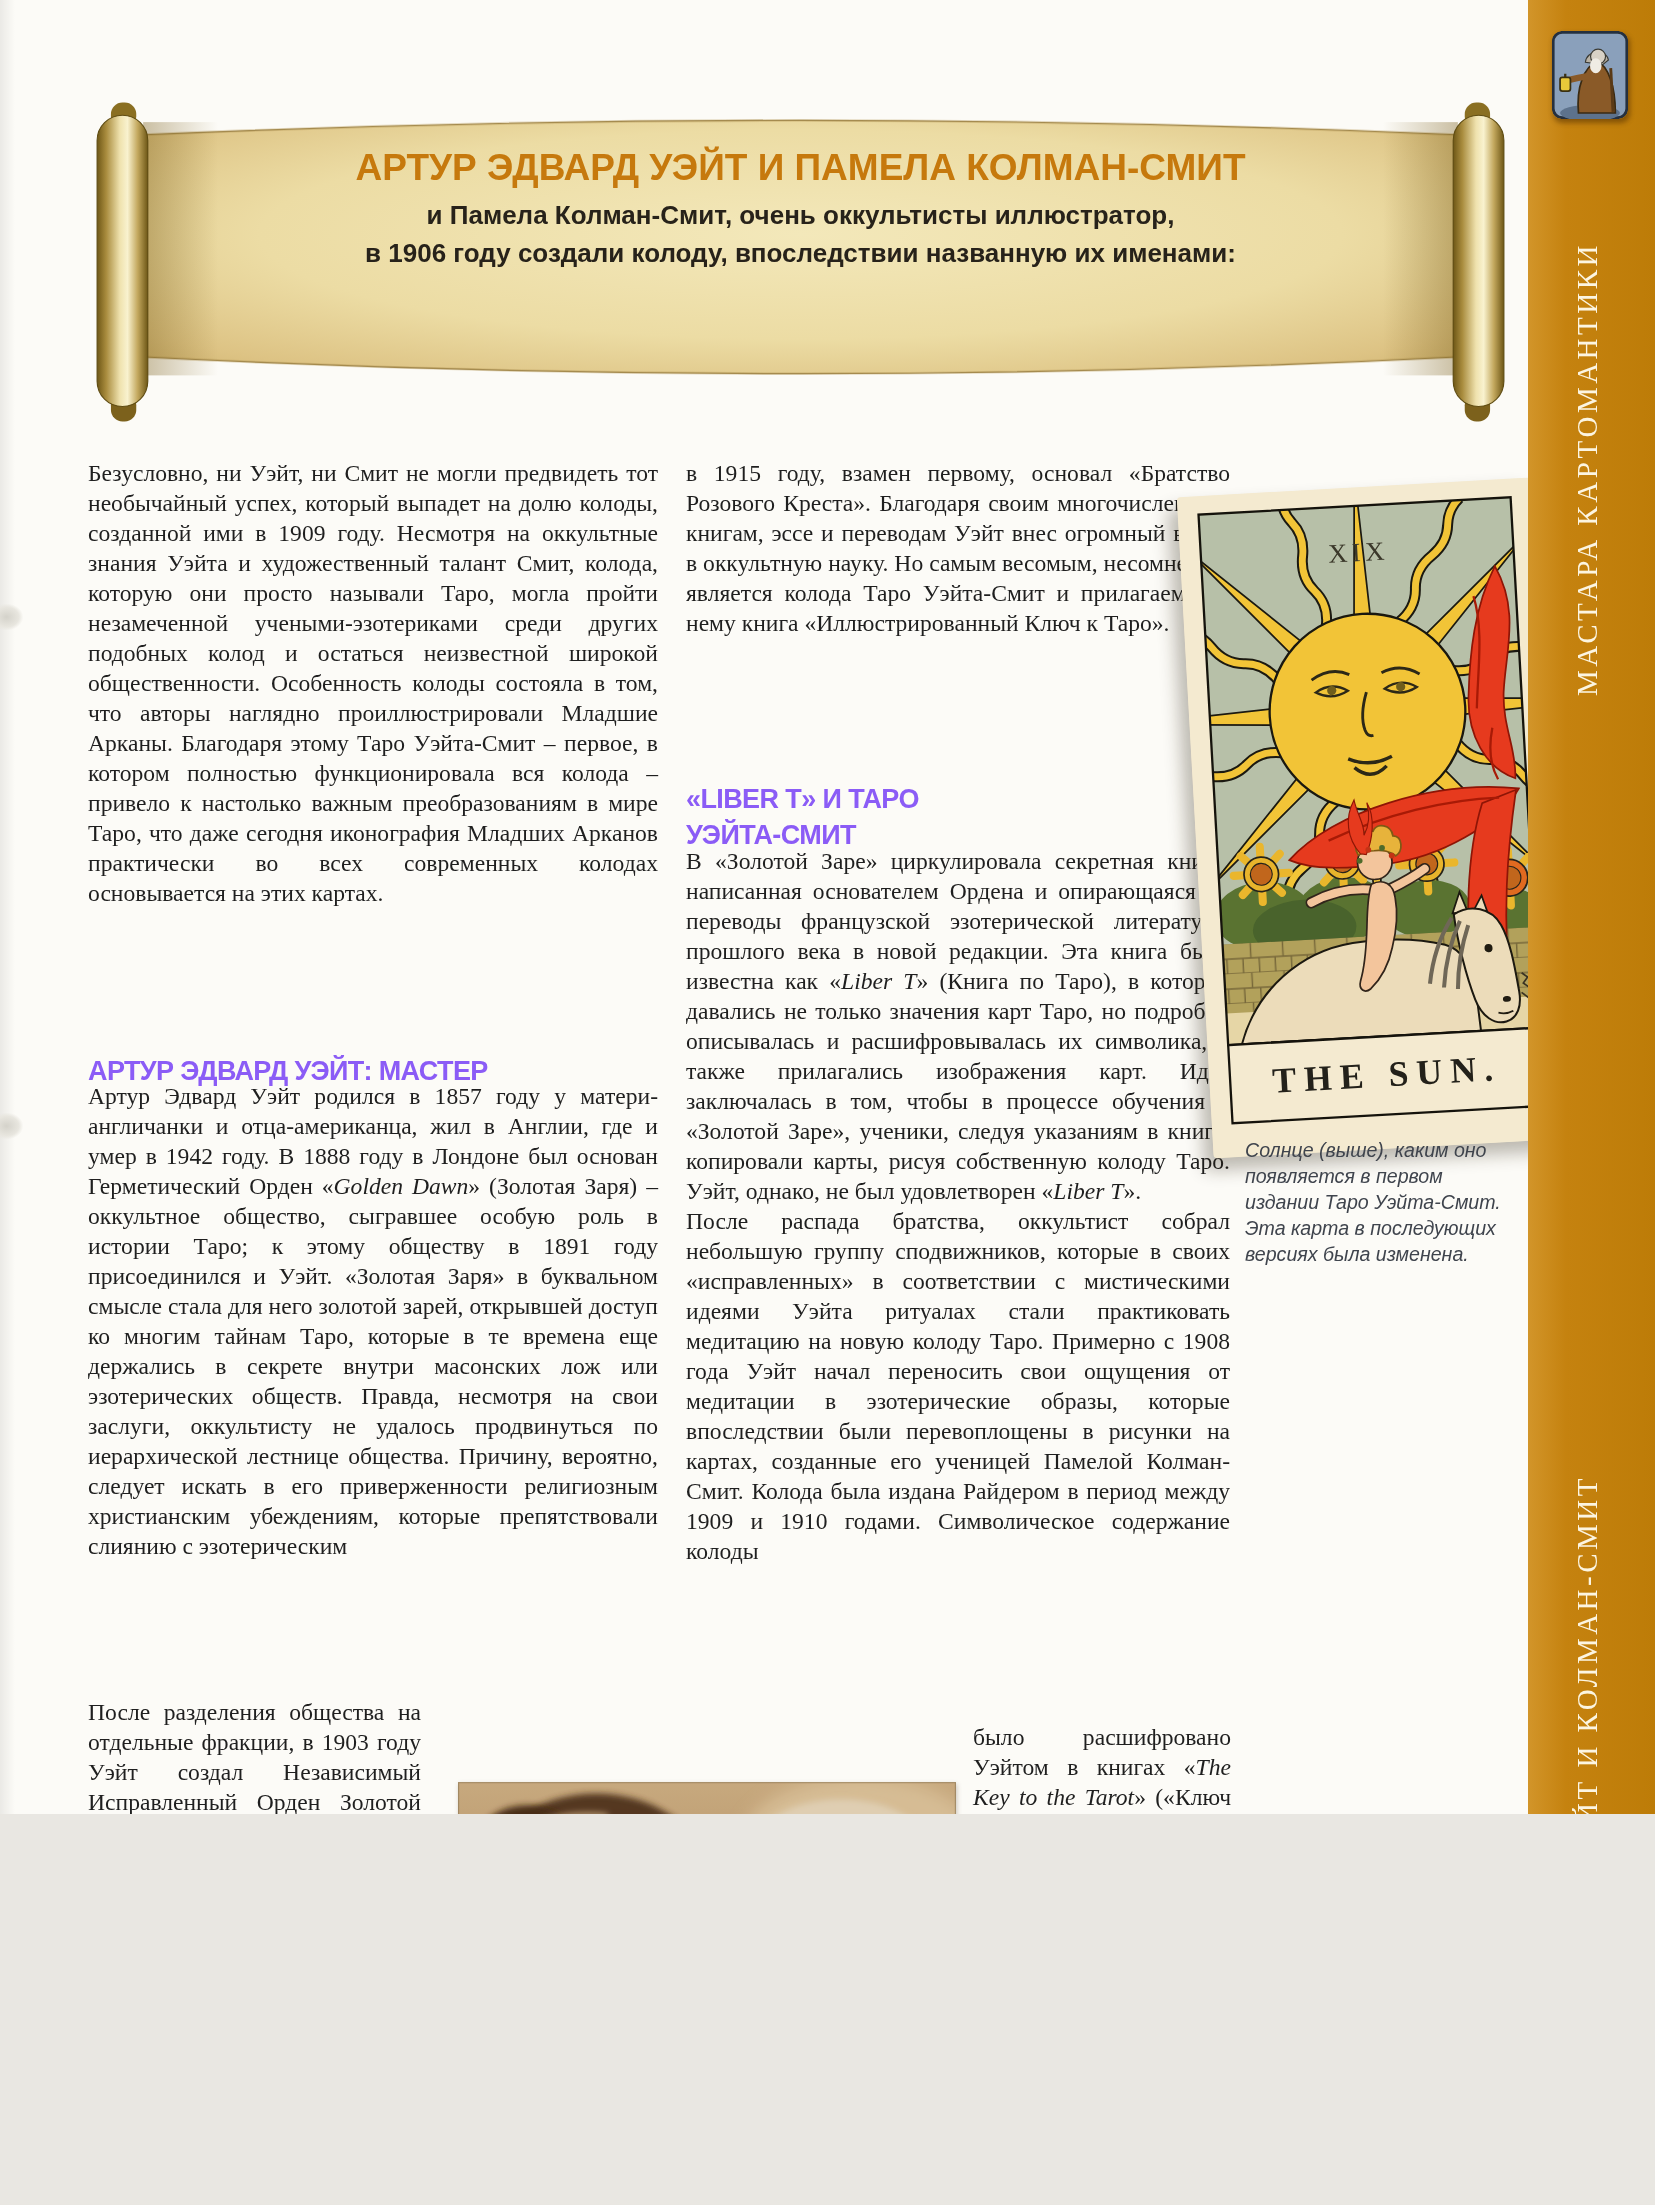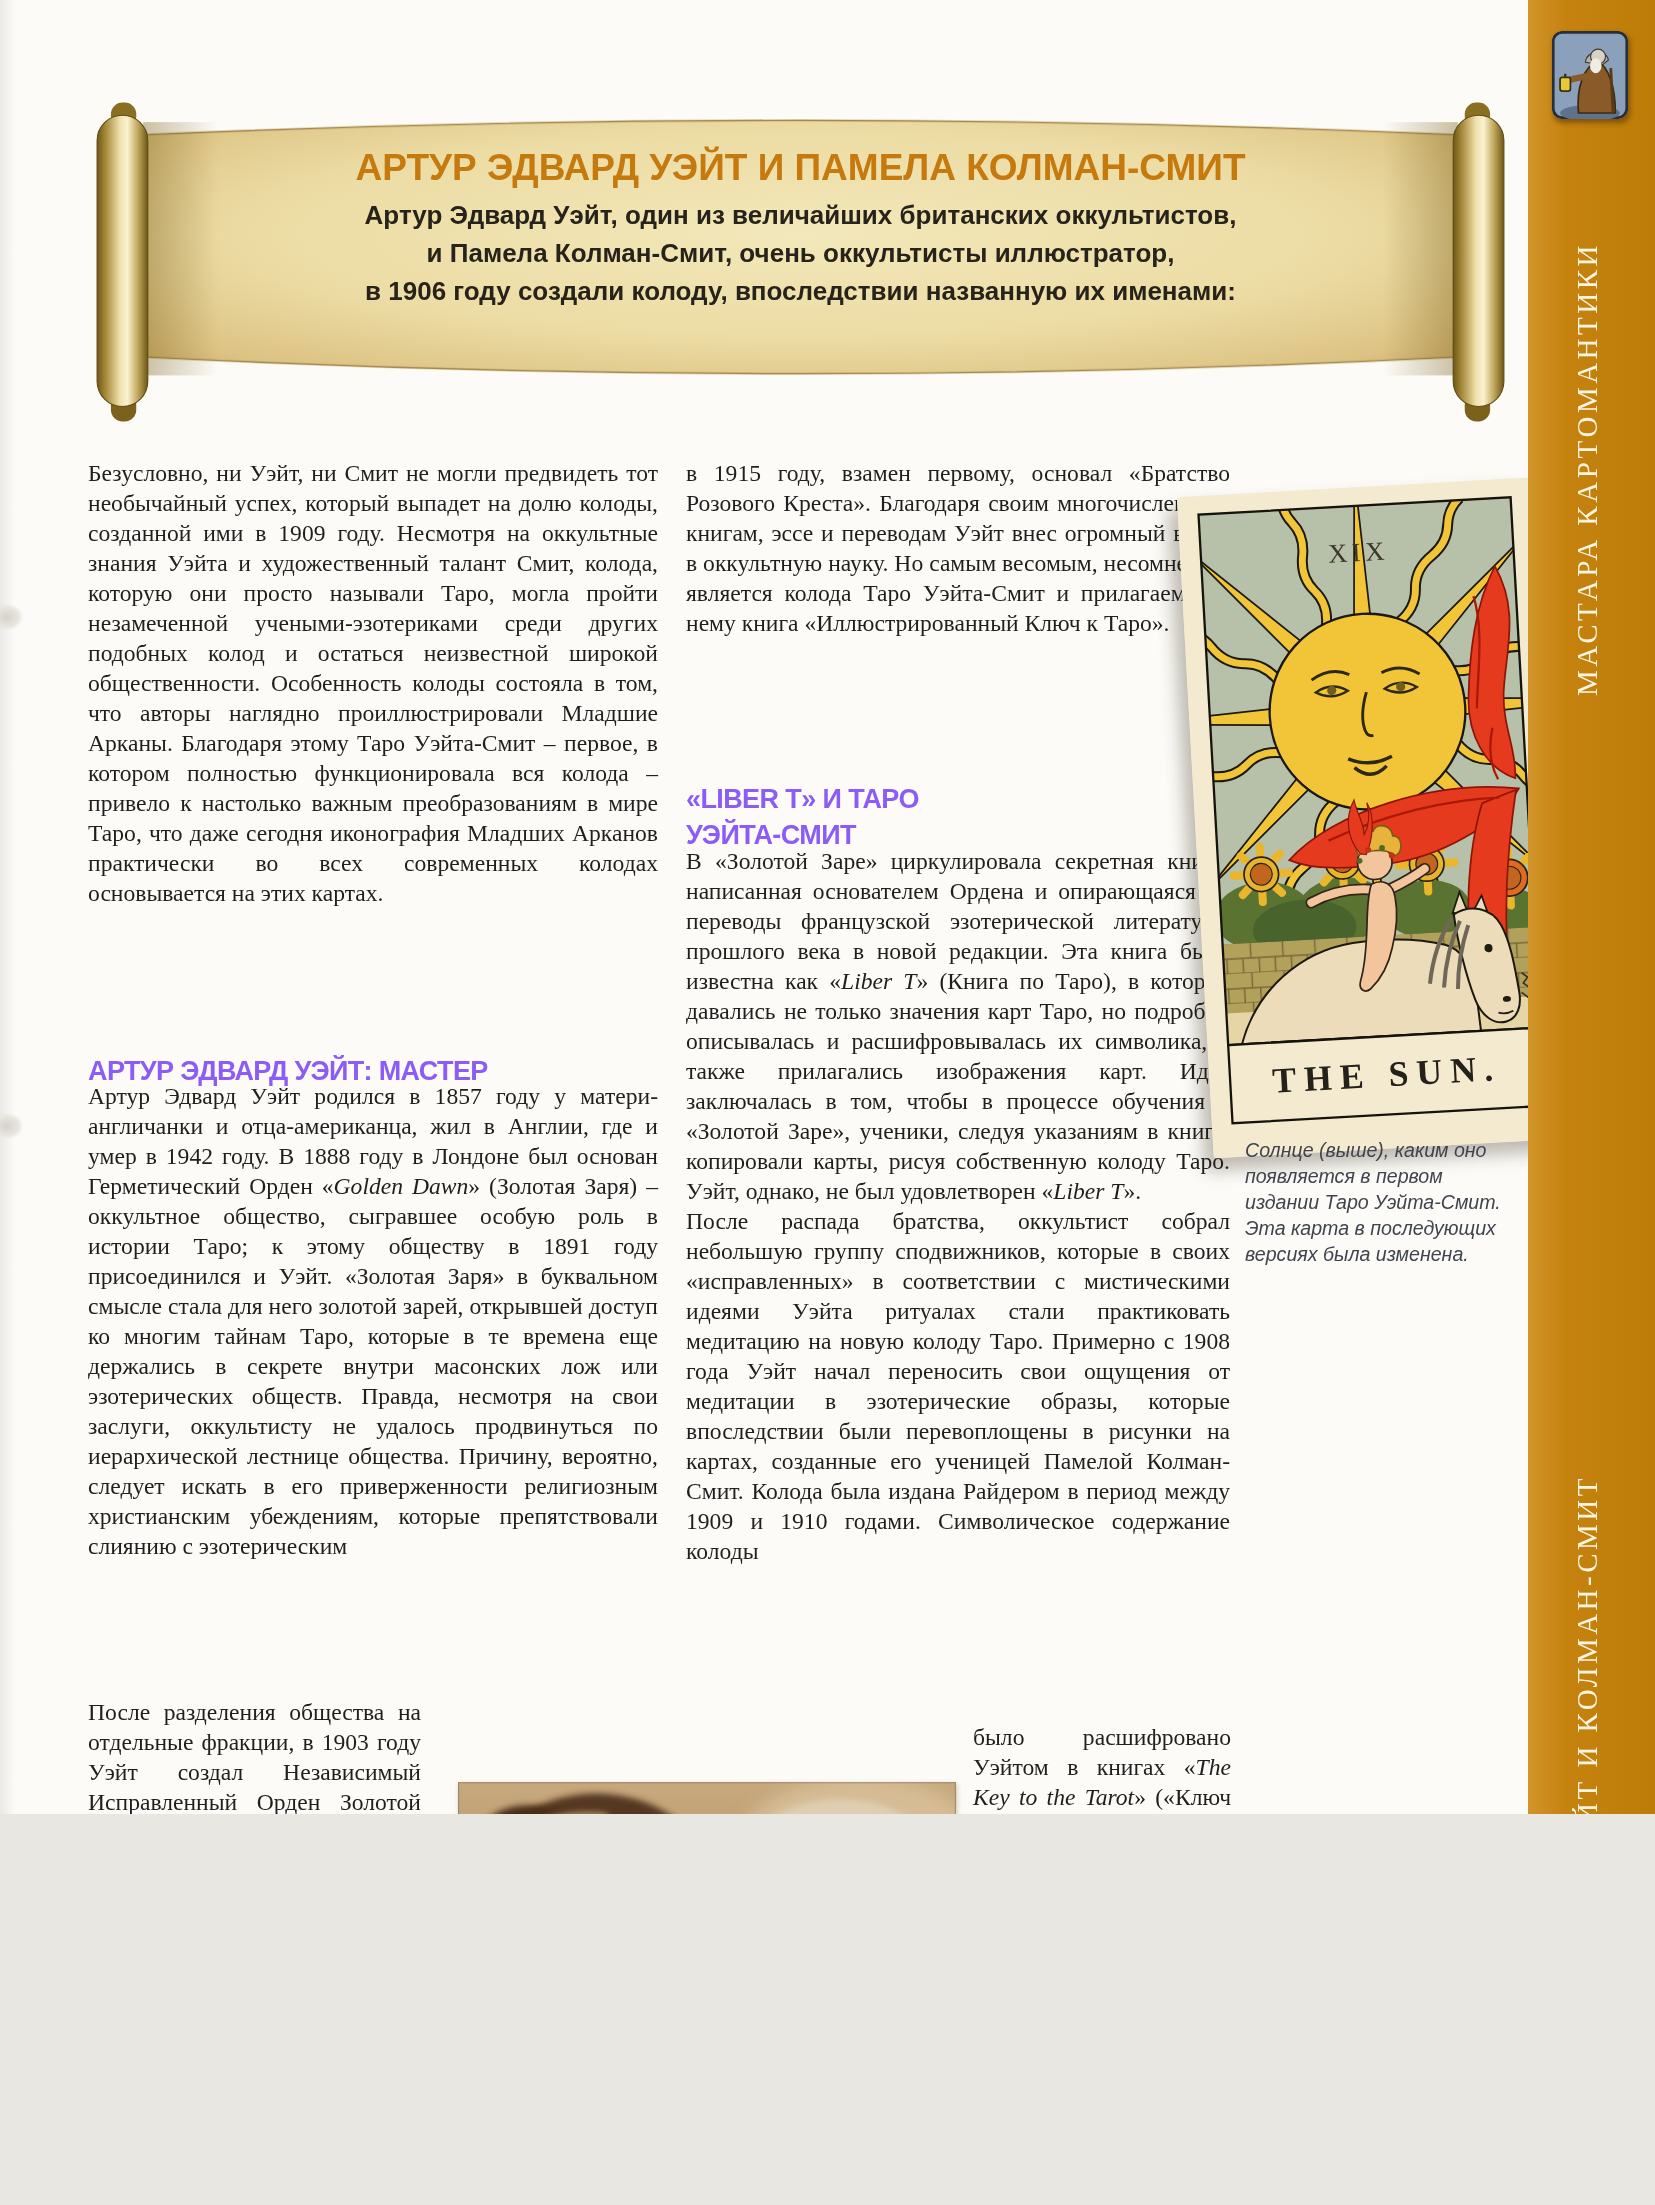--- a/index.html
+++ b/index.html
@@ -94,21 +94,20 @@
         <rect x="28" y="28" width="88" height="506" rx="44" fill="url(#rollGrad)" stroke="#5f4c12" stroke-width="2"></rect>
       </g>
       <g>
         <rect x="2404" y="6" width="44" height="44" rx="20" fill="#8a6f22"></rect>
         <rect x="2404" y="512" width="44" height="48" rx="20" fill="#7c611c"></rect>
         <rect x="2384" y="28" width="88" height="506" rx="44" fill="url(#rollGrad)" stroke="#5f4c12" stroke-width="2"></rect>
       </g>
     </svg>
     <h1 class="banner-title">АРТУР ЭДВАРД УЭЙТ И ПАМЕЛА КОЛМАН-СМИТ</h1>
     <div class="banner-sub">
-      <div>Артур Эдвард Уэйт, один из величайших британских оккультистов,</div>
       <div>и Памела Колман-Смит, очень оккультисты иллюстратор,</div>
       <div>в 1906 году создали колоду, впоследствии названную их именами:</div>
     </div>
   </header>
 
   <section class="tblock" style="left:88px;top:458px;width:570px;">
     <p>Безусловно, ни Уэйт, ни Смит не могли предвидеть тот необычайный успех, который выпадет на долю колоды, созданной ими в 1909 году. Несмотря на оккультные знания Уэйта и художественный талант Смит, колода, которую они просто называли Таро, могла пройти незамеченной учеными-эзотериками среди других подобных колод и остаться неизвестной широкой общественности. Особенность колоды состояла в том, что авторы наглядно проиллюстрировали Младшие Арканы. Благодаря этому Таро Уэйта-Смит – первое, в котором полностью функционировала вся колода – привело к настолько важным преобразованиям в мире Таро, что даже сегодня иконография Младших Арканов практически во всех современных колодах основывается на этих картах.</p>
   </section>
   <h2 class="colhead" style="left:88px;top:1034px;">АРТУР ЭДВАРД УЭЙТ: МАСТЕР</h2>
   <section class="tblock" style="left:88px;top:1081px;width:570px;">

